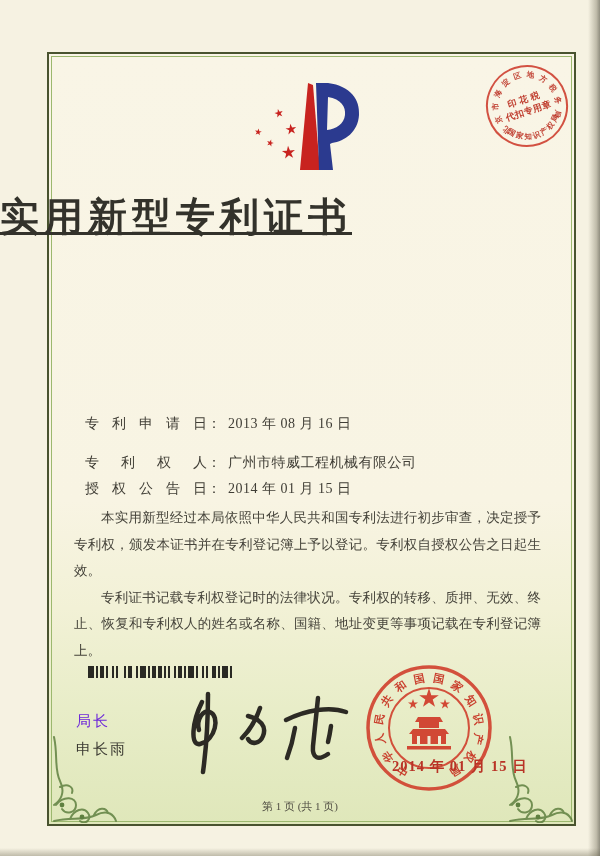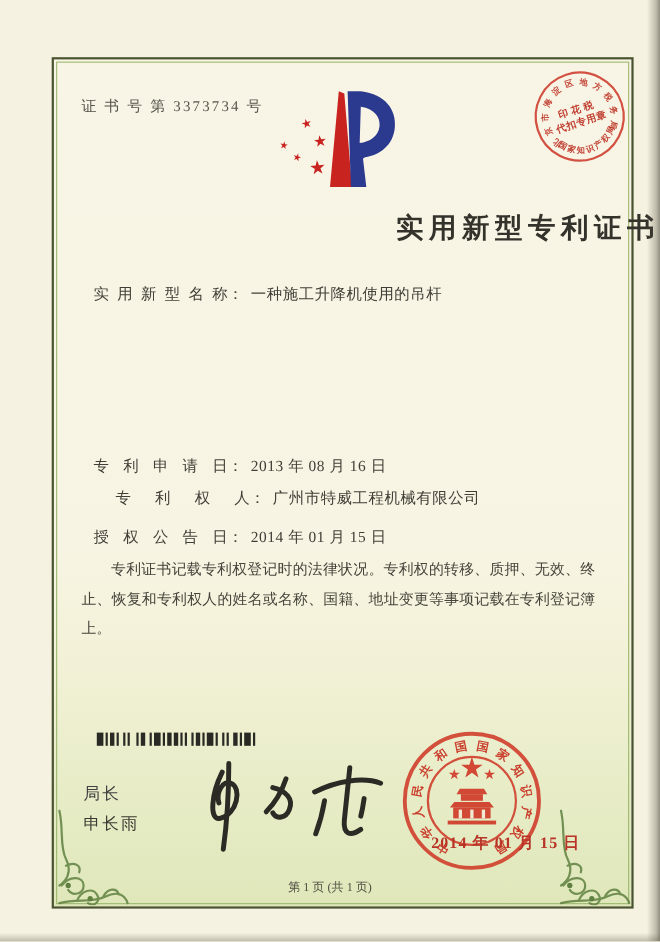--- a/index.html
+++ b/index.html
@@ -13,31 +13,31 @@
   
   .frame{position:absolute;left:47px;top:52px;width:529px;height:774px;
     border:2px solid #49532f;box-sizing:border-box;
     background:linear-gradient(to bottom,#f9f5e6 0%,#f8f4e3 58%,#f2f1d6 72%,#e8edc8 85%,#dfe7ba 100%);}
   .frame-inner{position:absolute;inset:2px;border:1.5px solid #9cb86e;pointer-events:none;}
   #waves{position:absolute;left:49px;top:54px;width:525px;height:770px;z-index:0;}
   
   .cert-no{position:absolute;left:74px;top:88px;font-size:13.5px;letter-spacing:2px;color:#55544a;z-index:2;}
   .logo{position:absolute;left:252px;top:80px;width:118px;height:96px;z-index:2;}
   .logo .star{position:absolute;color:#c8231f;line-height:1;z-index:2;}
-  .title{position:absolute;left:0;right:0;top:190px;text-align:right;font-size:25px;font-weight:600;
-    letter-spacing:5px;color:#33322b;z-index:2;}
+  .title{position:absolute;left:0;right:0;top:190px;text-align:left;font-size:39px;font-weight:600;
+    letter-spacing:5px;color:#33322b;z-index:2;text-decoration:underline;}
   .frow{position:absolute;left:85px;font-size:14px;color:#403e36;z-index:2;white-space:nowrap;}
   .flabel{display:inline-block;width:122px;text-align:justify;text-align-last:justify;vertical-align:top;}
   .fcolon{display:inline-block;vertical-align:top;}
   .fvalue{display:inline-block;margin-left:7px;vertical-align:top;letter-spacing:.5px;}
   .body-text{position:absolute;left:74px;top:505px;width:467px;z-index:2;}
   .body-text p{margin:0;font-size:13.5px;line-height:26.5px;color:#46443b;text-indent:2em;text-align:justify;}
   #barcode{position:absolute;left:88px;top:666px;width:154px;height:12px;display:flex;z-index:2;}
   #barcode div{height:100%;}
-  .director-title{position:absolute;left:76px;top:712px;font-size:15px;color:#404040;letter-spacing:2px;z-index:2;}
+  .director-title{position:absolute;left:76px;top:712px;font-size:15px;color:#6d28d9;letter-spacing:2px;z-index:2;}
   .director-name{position:absolute;left:76px;top:740px;font-size:15px;color:#3b3a32;letter-spacing:2px;z-index:2;}
   .signature{position:absolute;left:168px;top:688px;width:195px;height:100px;z-index:3;}
   
   .seal{position:absolute;left:363px;top:662px;width:132px;height:132px;z-index:2;}
   .seal svg{position:absolute;inset:0;}
   .seal .ringtext span{font-family:"Liberation Serif",serif;font-weight:bold;}
   .seal-date{position:absolute;left:392px;top:757px;font-size:14.5px;font-weight:bold;color:#b93326;
     letter-spacing:1px;z-index:4;white-space:nowrap;}
   .footer-page{position:absolute;left:0;right:0;top:799px;text-align:center;font-size:11px;color:#514f44;z-index:2;}
   
@@ -164,51 +164,48 @@
       <path d="M0,743 q6.5,-2.6 13,0 t13,0 t13,0 t13,0 t13,0 t13,0 t13,0 t13,0 t13,0 t13,0 t13,0 t13,0 t13,0 t13,0 t13,0 t13,0 t13,0 t13,0 t13,0 t13,0 t13,0 t13,0 t13,0 t13,0 t13,0 t13,0 t13,0 t13,0 t13,0 t13,0 t13,0 t13,0 t13,0 t13,0 t13,0 t13,0 t13,0 t13,0 t13,0 t13,0 t13,0" fill="none" stroke="#a3bd79" stroke-width="0.8" opacity="0.467"></path>
       <path d="M0,750 q6.5,-2.6 13,0 t13,0 t13,0 t13,0 t13,0 t13,0 t13,0 t13,0 t13,0 t13,0 t13,0 t13,0 t13,0 t13,0 t13,0 t13,0 t13,0 t13,0 t13,0 t13,0 t13,0 t13,0 t13,0 t13,0 t13,0 t13,0 t13,0 t13,0 t13,0 t13,0 t13,0 t13,0 t13,0 t13,0 t13,0 t13,0 t13,0 t13,0 t13,0 t13,0 t13,0" fill="none" stroke="#a3bd79" stroke-width="0.8" opacity="0.481"></path>
       <path d="M0,757 q6.5,-2.6 13,0 t13,0 t13,0 t13,0 t13,0 t13,0 t13,0 t13,0 t13,0 t13,0 t13,0 t13,0 t13,0 t13,0 t13,0 t13,0 t13,0 t13,0 t13,0 t13,0 t13,0 t13,0 t13,0 t13,0 t13,0 t13,0 t13,0 t13,0 t13,0 t13,0 t13,0 t13,0 t13,0 t13,0 t13,0 t13,0 t13,0 t13,0 t13,0 t13,0 t13,0" fill="none" stroke="#a3bd79" stroke-width="0.8" opacity="0.494"></path>
       <path d="M0,764 q6.5,-2.6 13,0 t13,0 t13,0 t13,0 t13,0 t13,0 t13,0 t13,0 t13,0 t13,0 t13,0 t13,0 t13,0 t13,0 t13,0 t13,0 t13,0 t13,0 t13,0 t13,0 t13,0 t13,0 t13,0 t13,0 t13,0 t13,0 t13,0 t13,0 t13,0 t13,0 t13,0 t13,0 t13,0 t13,0 t13,0 t13,0 t13,0 t13,0 t13,0 t13,0 t13,0" fill="none" stroke="#a3bd79" stroke-width="0.8" opacity="0.508"></path>
     </svg>
 
   <div class="frame">
     <div class="frame-inner"></div>
   </div>
 
-  <div class="cert-no">证 书 号 第 3373734 号</div>
 
   <div class="logo">
     <svg width="118" height="96" viewBox="0 0 118 96">
       <path d="M56,3 L61,5 L68,90 L48,90 Z" fill="#c8231f"></path>
       <path fill-rule="evenodd" fill="#2b3a8f" d="M64,3 L76,3 C99,6 108,20 107,35 C106,52 93,61 80,63 L78,64 L81,90 L67,90 Z
            M76,17 C89,19 94,27 93,35 C92,44 84,49 75,50 Z"></path>
     </svg>
     <span class="star" style="left:22px;top:28px;font-size:11px;transform:rotate(-14deg);">★</span>
     <span class="star" style="left:2px;top:48px;font-size:9px;transform:rotate(10deg);">★</span>
     <span class="star" style="left:33px;top:43px;font-size:14px;transform:rotate(-8deg);">★</span>
     <span class="star" style="left:14px;top:59px;font-size:9px;transform:rotate(16deg);">★</span>
     <span class="star" style="left:29px;top:64px;font-size:17px;transform:rotate(-5deg);">★</span>
   </div>
 
   <div class="title">实用新型专利证书</div>
 
-  <div class="frow" style="top:259px;">
-    <span class="flabel">实用新型名称</span><span class="fcolon">：</span><span class="fvalue">一种施工升降机使用的吊杆</span>
-  </div>
   <div class="frow" style="top:415px;">
     <span class="flabel">专利申请日</span><span class="fcolon">：</span><span class="fvalue">2013 年 08 月 16 日</span>
   </div>
-  <div class="frow" style="top:444px;margin-left:20px;">
+  <div class="frow" style="top:454px;">
     <span class="flabel">专利权人</span><span class="fcolon">：</span><span class="fvalue">广州市特威工程机械有限公司</span>
   </div>
   <div class="frow" style="top:480px;">
     <span class="flabel">授权公告日</span><span class="fcolon">：</span><span class="fvalue">2014 年 01 月 15 日</span>
   </div>
 
   <div class="body-text">
+    <p>本实用新型经过本局依照中华人民共和国专利法进行初步审查，决定授予专利权，颁发本证书并在专利登记簿上予以登记。专利权自授权公告之日起生效。</p>
     <p>专利证书记载专利权登记时的法律状况。专利权的转移、质押、无效、终止、恢复和专利权人的姓名或名称、国籍、地址变更等事项记载在专利登记簿上。</p>
   </div>
 
   <div id="barcode">
       <div style="width: 6px; background: rgb(42, 42, 36);"></div>
       <div style="width: 2px; background: transparent;"></div>
       <div style="width: 2px; background: rgb(42, 42, 36);"></div>
       <div style="width: 2px; background: transparent;"></div>
       <div style="width: 4px; background: rgb(42, 42, 36);"></div>
       <div style="width: 2px; background: transparent;"></div>

